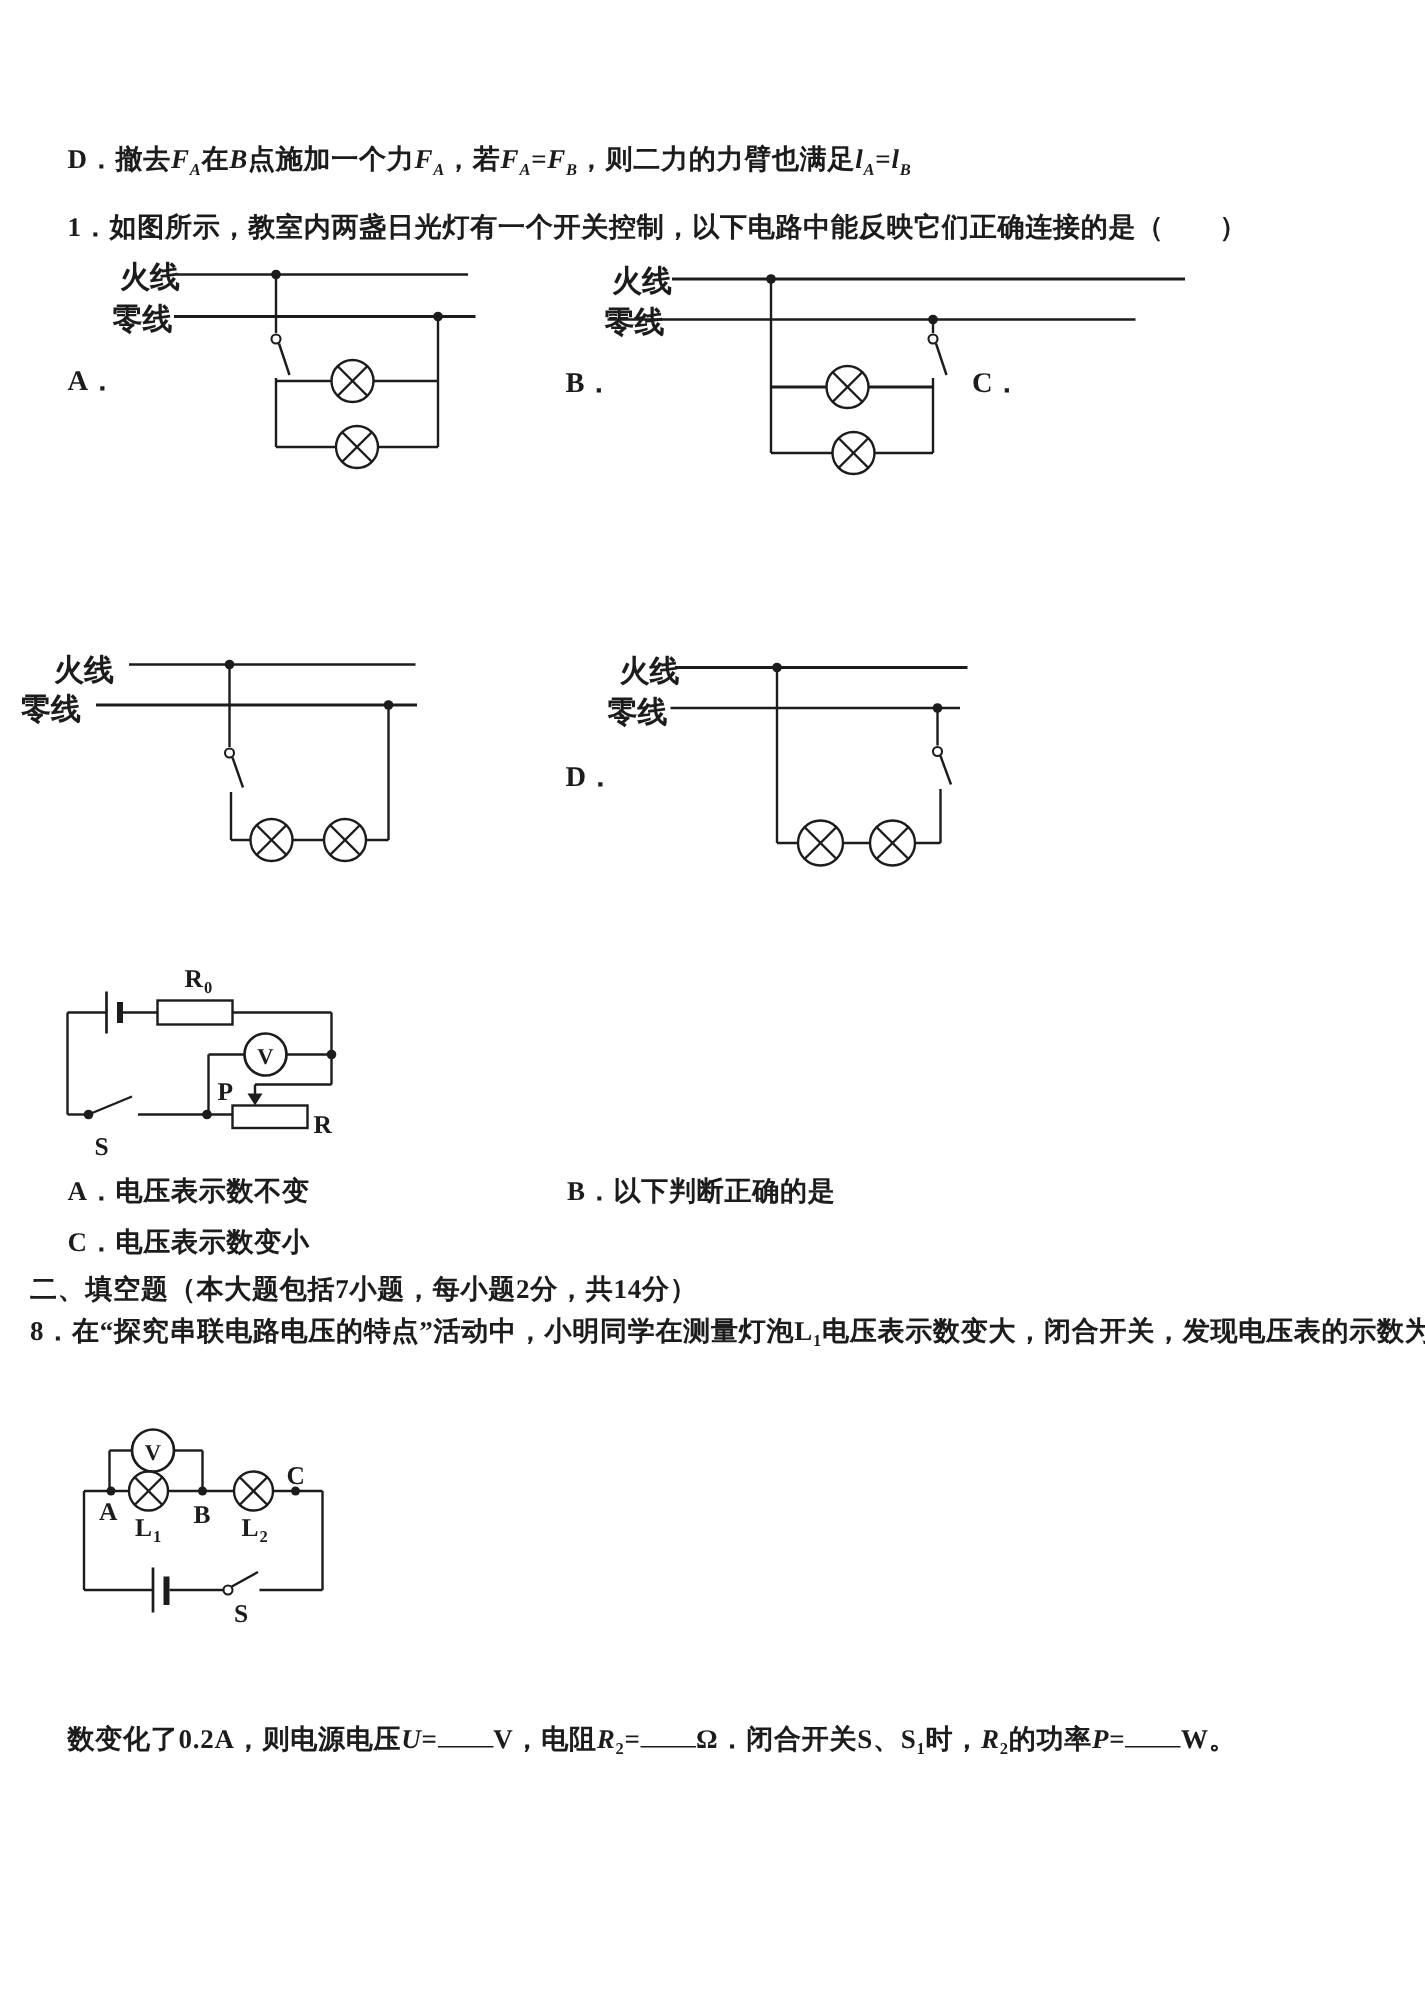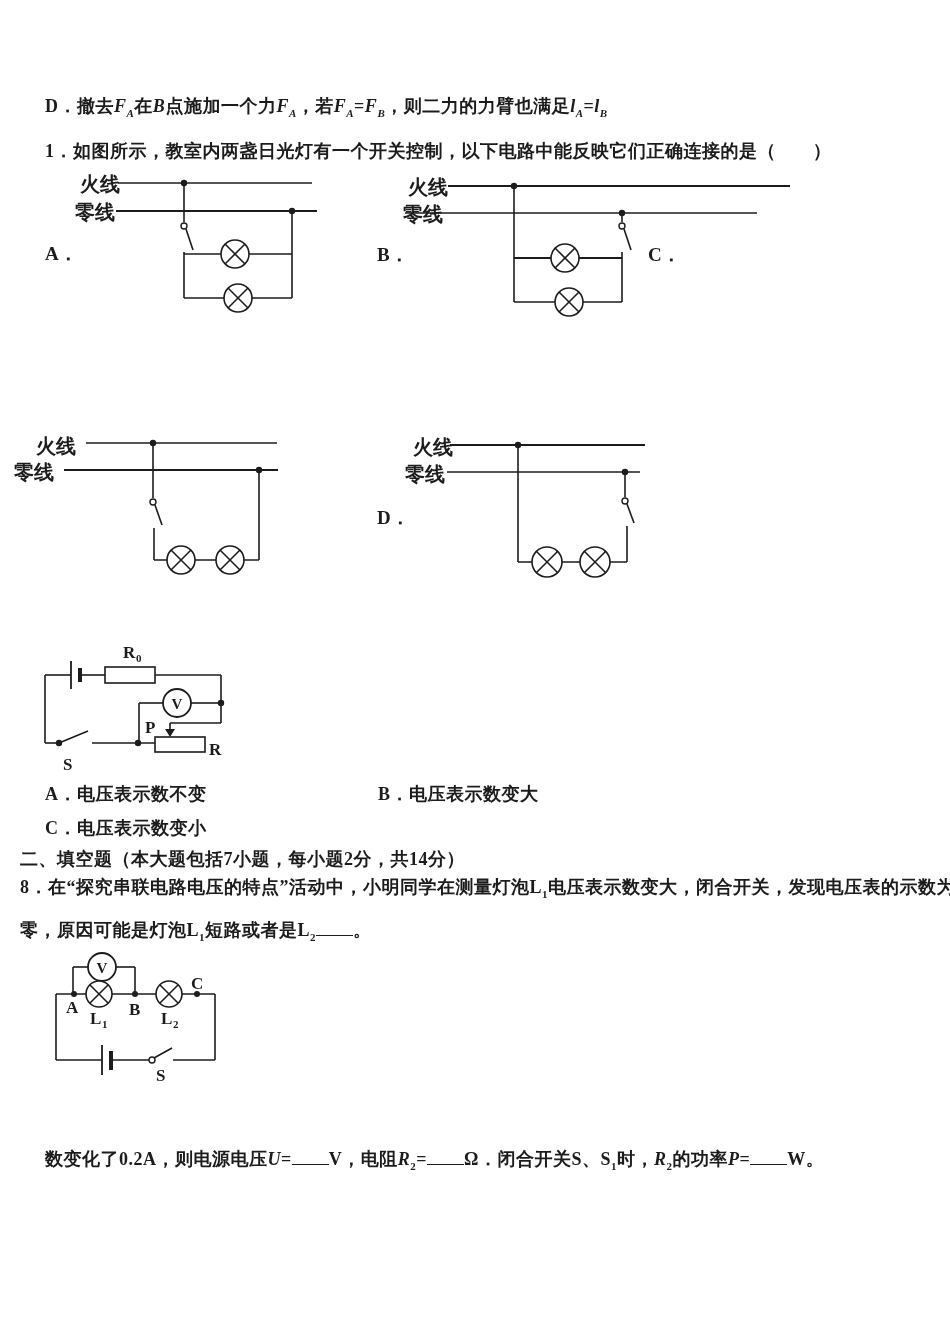--- a/index.html
+++ b/index.html
@@ -225,23 +225,22 @@
       <text class="clabel cl17" x="161" y="1024">L</text>
       <text class="clabel cl11" x="173" y="1028">2</text>
       <text class="clabel cl17" x="156" y="1081">S</text>
     </g>
   </svg>
 
   <div class="tline" style="left:45px;top:95px"><span>D．撤去</span><span class="var">F</span><sub class="var">A</sub><span>在</span><span class="var">B</span><span>点施加一个力</span><span class="var">F</span><sub class="var">A</sub><span>，若</span><span class="var">F</span><sub class="var">A</sub><span>=</span><span class="var">F</span><sub class="var">B</sub><span>，则二力的力臂也满足</span><span class="var">l</span><sub class="var">A</sub><span>=</span><span class="var">l</span><sub class="var">B</sub></div>
   <div class="tline" style="left:45px;top:140px">1．如图所示，教室内两盏日光灯有一个开关控制，以下电路中能反映它们正确连接的是（　　）</div>
 
   <div class="tline" style="left:45px;top:783px">A．电压表示数不变</div>
-  <div class="tline" style="left:378px;top:783px">B．电压表示数变大</div>
+  <div class="tline" style="left:378px;top:783px">B．以下判断正确的是</div>
   <div class="tline" style="left:45px;top:817px">C．电压表示数变小</div>
 
   <div class="tline" style="left:20px;top:848px">二、填空题（本大题包括7小题，每小题2分，共14分）</div>
 
   <div class="tline" style="left:20px;top:876px"><span>8．在“探究串联电路电压的特点”活动中，小明同学在测量灯泡L</span><sub>1</sub><span>电压表示数变大，闭合开关，发现电压表的示数为</span></div>
-  <div class="tline" style="left:20px;top:919px"><span>零，原因可能是灯泡L</span><sub>1</sub><span>短路或者是L</span><sub>2</sub><span class="blank"></span><span>。</span></div>
 
   <div class="tline" style="left:45px;top:1148px"><span>数变化了0.2A，则电源电压</span><span class="var">U</span><span>=</span><span class="blank"></span><span>V，电阻</span><span class="var">R</span><sub>2</sub><span>=</span><span class="blank"></span><span>Ω．闭合开关S、S</span><sub>1</sub><span>时，</span><span class="var">R</span><sub>2</sub><span>的功率</span><span class="var">P</span><span>=</span><span class="blank"></span><span>W。</span></div>
 
 </div>
 
 </body></html>

